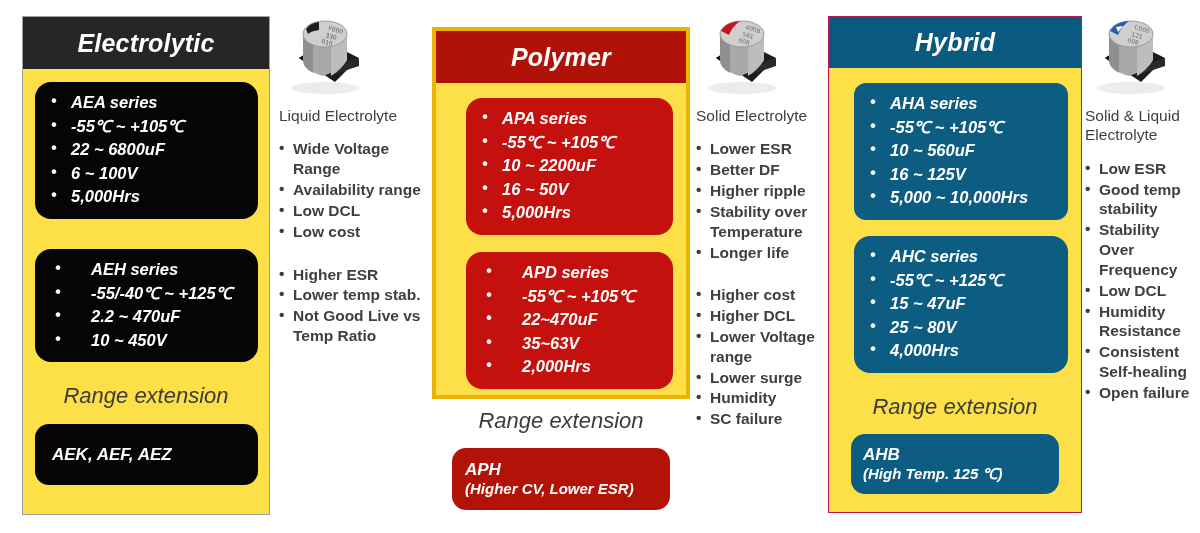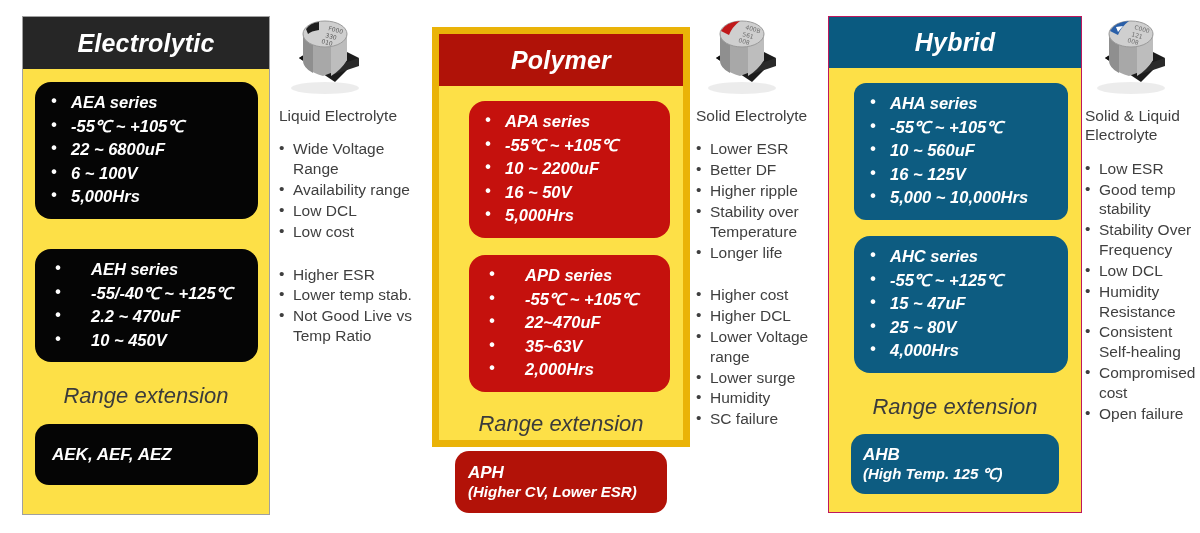--- a/index.html
+++ b/index.html
@@ -88,42 +88,43 @@
     color: #3f3f3f;
     line-height: 1.28;
   }
   .side .cap-img { margin-bottom: 10px; }
   .side .electro-label { margin-bottom: 14px; line-height: 1.25; }
   .side ul { list-style: none; }
   .side li {
     position: relative;
     padding-left: 14px;
     margin-bottom: 1px;
+    font-weight: bold;
   }
   .side li:before {
     content: "\2022";
     position: absolute;
     left: 0px;
     top: -1px;
   }
   .side .note-gap { height: 22px; }
 
   
   #panel-electrolytic {
     left: 22px; top: 16px; width: 248px; height: 499px;
     border: 1px solid #a0a0a0;
   }
   #panel-electrolytic .panel-header { background: #262626; height: 52px; font-size: 25px; }
   #panel-electrolytic .spec-box { background: #050505; }
   #panel-electrolytic .ext-box  { background: #050505; }
 
   
   #panel-polymer {
-    left: 432px; top: 27px; width: 258px; height: 420px;
-    border: 7px solid #eab308;
+    left: 432px; top: 27px; width: 258px; height: 372px;
+    border: 4px solid #eab308;
   }
   #panel-polymer .panel-header { background: #b01208; height: 52px; }
   #panel-polymer .spec-box { background: #c5110d; }
   #panel-polymer .ext-box  { background: #b21208; }
 
   
   #panel-hybrid {
     left: 828px; top: 16px; width: 254px; height: 497px;
     border: 1px solid #be185d;
   }
@@ -329,18 +330,17 @@
       </svg>
     </div>
     <div class="electro-label">Solid &amp; Liquid Electrolyte</div>
     <ul>
       <li>Low ESR</li>
       <li>Good temp stability</li>
       <li>Stability Over Frequency</li>
       <li>Low DCL</li>
       <li>Humidity Resistance</li>
       <li>Consistent Self-healing</li>
-      <li>Compromised cost</li>
       <li>Open failure</li>
     </ul>
   </div>
 
 </div>
 
 </body></html>

